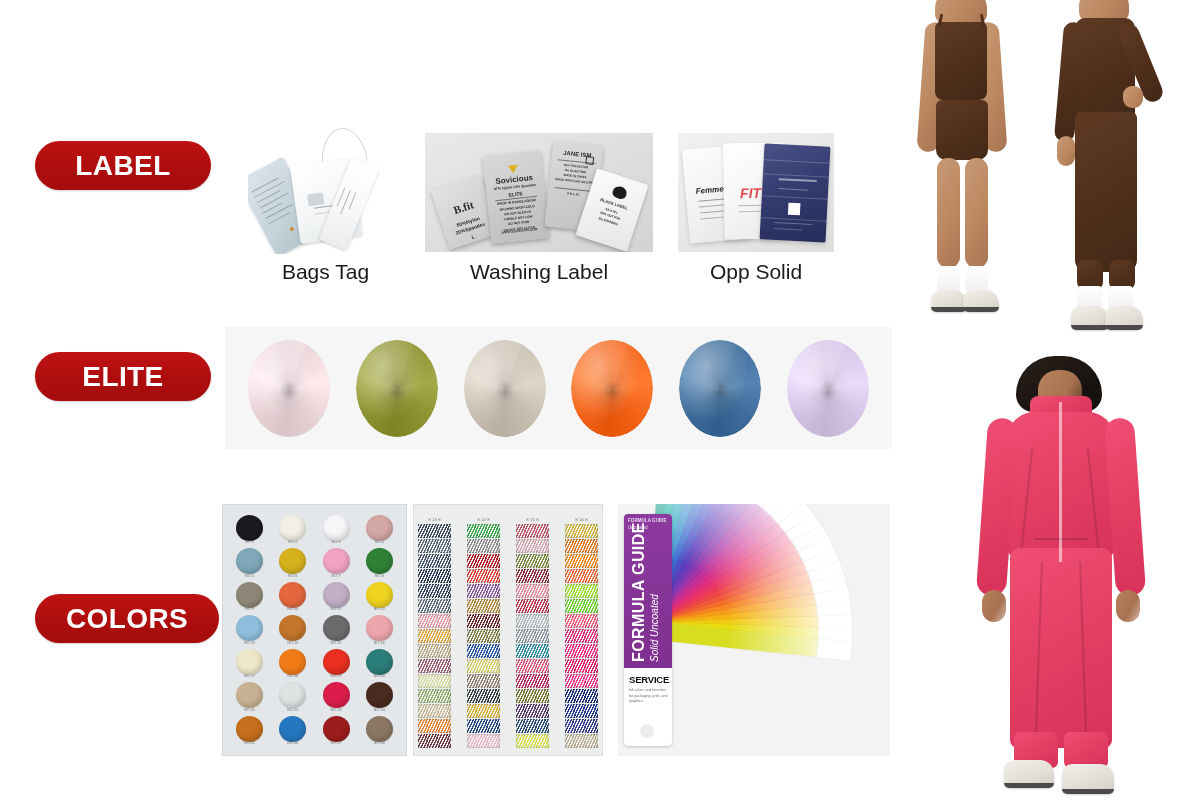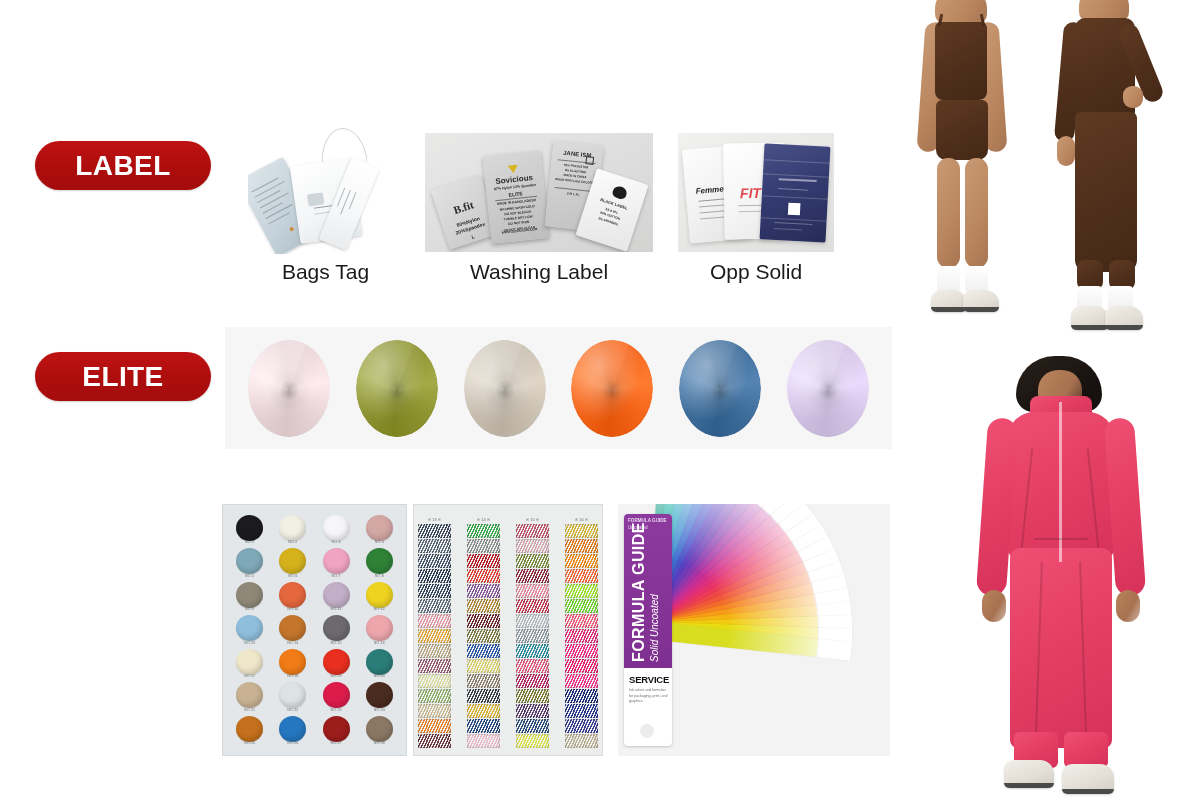--- a/index.html
+++ b/index.html
@@ -298,20 +298,23 @@
           <div class="swirl" style="background: radial-gradient(circle at 50% 52%, rgba(0, 0, 0, 0.3) 0%, rgba(0, 0, 0, 0.05) 16%, rgba(0, 0, 0, 0) 34%), conic-gradient(from 20deg at 50% 52%, rgb(63, 110, 156) 0deg, rgb(85, 132, 178) 55deg, rgb(63, 110, 156) 110deg, rgb(47, 94, 140) 165deg, rgb(63, 110, 156) 220deg, rgb(87, 134, 180) 275deg, rgb(63, 110, 156) 330deg, rgb(69, 116, 162) 360deg);"></div>
           <div class="swirl" style="background: radial-gradient(at 34% 26%, rgba(255, 255, 255, 0.42), rgba(255, 255, 255, 0) 55%);"></div>
         </div>
         <div class="swatch">
           <div class="swirl" style="background: radial-gradient(circle at 50% 52%, rgba(0, 0, 0, 0.3) 0%, rgba(0, 0, 0, 0.05) 16%, rgba(0, 0, 0, 0) 34%), conic-gradient(from 20deg at 50% 52%, rgb(212, 196, 230) 0deg, rgb(234, 218, 252) 55deg, rgb(212, 196, 230) 110deg, rgb(196, 180, 214) 165deg, rgb(212, 196, 230) 220deg, rgb(236, 220, 254) 275deg, rgb(212, 196, 230) 330deg, rgb(218, 202, 236) 360deg);"></div>
           <div class="swirl" style="background: radial-gradient(at 34% 26%, rgba(255, 255, 255, 0.42), rgba(255, 255, 255, 0) 55%);"></div>
         </div>
       </div>
   </div>
 
+  <div class="badge badge-colors">
+    <span>COLORS</span>
+  </div>
 
   <div class="color-card cc1">
     <div class="cc1-grid" id="cc1-grid">
         <div class="cc1-cell">
           <div class="cc1-dot" style="background: rgb(27, 27, 31);"></div>
           <div class="cc1-lbl">NO.1</div>
         </div>
         <div class="cc1-cell">
           <div class="cc1-dot" style="background: rgb(242, 239, 228);"></div>
           <div class="cc1-lbl">NO.2</div>

